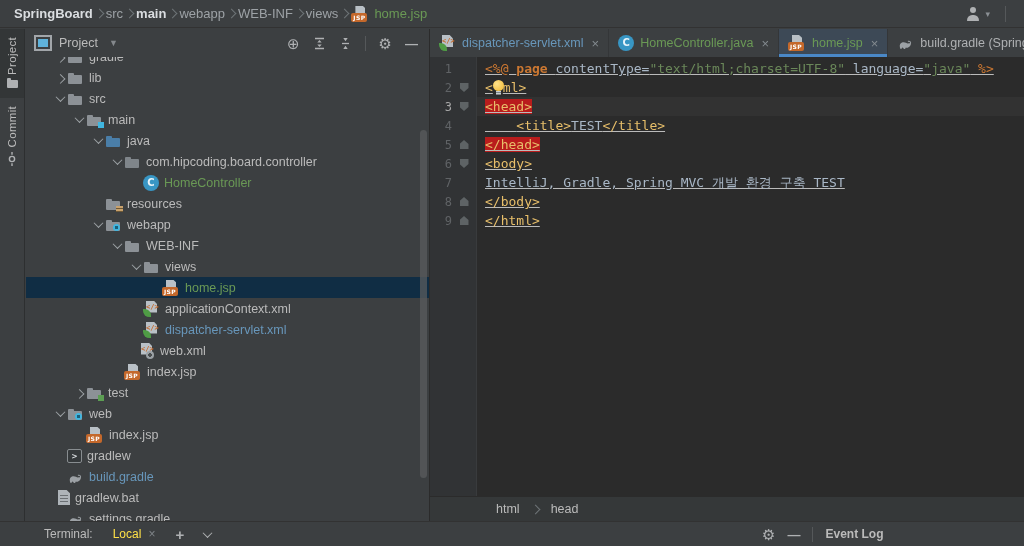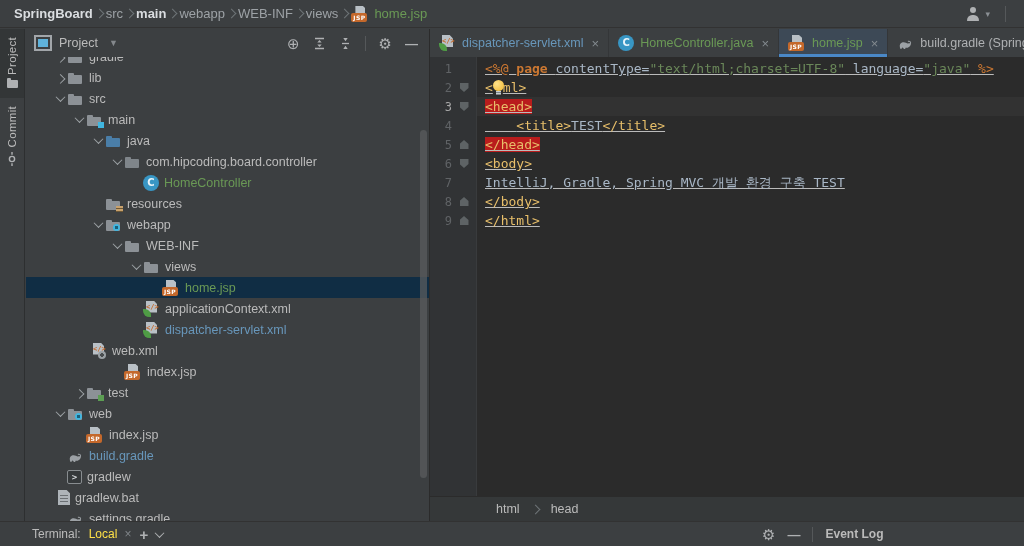--- a/index.html
+++ b/index.html
@@ -108,21 +108,21 @@
   .bulb{display:inline-block;width:13px;height:15px;position:relative;vertical-align:-3px;margin:0 -2px 0 -1px;}
   .bulb::before{content:'';position:absolute;left:1px;top:0;width:11px;height:11px;border-radius:50%;
                 background:radial-gradient(circle at 35% 35%,#FFE28A,#F0B72F);}
   .bulb::after{content:'';position:absolute;left:4px;bottom:0;width:5px;height:4px;
                background:repeating-linear-gradient(#C9CED2 0 1px,#7e8487 1px 2px);}
   .ed-crumbs{height:24px;flex:none;background:#353839;border-top:1px solid #2B2B2B;
              display:flex;align-items:center;padding-left:66px;gap:9px;}
   .ed-crumb{font-size:12.5px;color:#BBBBBB;}
   
   .bottombar{position:absolute;left:0;right:0;bottom:0;height:25px;background:#3C3F41;border-top:1px solid #323232;box-sizing:border-box;}
-  .term-group{position:absolute;left:32px;top:0;height:24px;display:flex;align-items:center;gap:8px;}
+  .term-group{position:absolute;left:44px;top:0;height:24px;display:flex;align-items:center;gap:20px;}
   .term-label{font-size:12px;color:#BBBBBB;}
   .term-tab{display:flex;align-items:center;gap:7px;}
   .term-tab-label{font-size:12px;color:#fde047;}
   .term-close{color:#7F8488;font-size:12px;}
   .plus-glyph{color:#AFB1B3;font-size:15px;font-weight:bold;line-height:1;}
   .cv-sm{width:6px;height:6px;border-right:1.6px solid #AFB1B3;border-bottom:1.6px solid #AFB1B3;transform:rotate(45deg) translate(-1px,-1px);}
   .status-group{position:absolute;left:762px;top:0;height:24px;display:flex;align-items:center;gap:12px;}
   .sb-vline{width:1px;height:15px;background:#55585A;}
   .event-log{font-size:12px;color:#BBBBBB;font-weight:bold;}
   .vsep{position:absolute;left:429px;top:29px;bottom:25px;width:1px;background:#2B2B2B;}
@@ -296,21 +296,21 @@
           </span>
           <span class="tlabel">applicationContext.xml</span>
         </div>
         <div class="trow" style="padding-left: 103px;">
           <span class="chev-slot"></span>
           <span class="ic ic-spring-xml">
             <i class="leaf"></i>
           </span>
           <span class="tlabel blue">dispatcher-servlet.xml</span>
         </div>
-        <div class="trow" style="padding-left: 50px;">
+        <div class="trow" style="padding-left: 50px; margin-left: 48px;">
           <span class="chev-slot"></span>
           <span class="ic ic-spring-xml ic-xml-web">
             <i class="leaf"></i>
           </span>
           <span class="tlabel">web.xml</span>
         </div>
         <div class="trow" style="padding-left: 84px;">
           <span class="chev-slot"></span>
           <span class="ic ic-jsp"></span>
           <span class="tlabel">index.jsp</span>
@@ -330,34 +330,34 @@
           </span>
           <span class="ic ic-folder-web fl">
             <i class="bdg bdg-dot"></i>
           </span>
           <span class="tlabel">web</span>
         </div>
         <div class="trow" style="padding-left: 46px;">
           <span class="chev-slot"></span>
           <span class="ic ic-jsp"></span>
           <span class="tlabel">index.jsp</span>
+        </div>
+        <div class="trow" style="padding-left: 27px;">
+          <span class="chev-slot"></span>
+          <span class="ic ic-console"></span>
+          <span class="tlabel">gradlew</span>
         </div>
         <div class="trow" style="padding-left: 27px;">
           <span class="chev-slot"></span>
           <span class="ic ic-gradle">
             <svg width="16" height="16" viewBox="0 0 16 16">
               <path fill="#9CA1A5" d="M13.6 4.4c-.8-.8-2-.9-2.9-.3l.5.9c.6-.3 1.3-.2 1.7.3.3.3.4.8.2 1.2-.4-.4-1-.5-1.5-.2-1.6 1-3.4-1.9-6.6-.7C3.2 6.3 2.4 8.2 2.9 10.2l.3 1.6h1.5l.4-1.4c.4.2 1 .5 1.2.5l.5 1h1.4l.3-1.2c2.3.3 4.3-.7 5.1-2.8.5-1.3.8-2.7 0-3.5z"></path>
             </svg>
           </span>
           <span class="tlabel blue">build.gradle</span>
-        </div>
-        <div class="trow" style="padding-left: 27px;">
-          <span class="chev-slot"></span>
-          <span class="ic ic-console"></span>
-          <span class="tlabel">gradlew</span>
         </div>
         <div class="trow" style="padding-left: 16px;">
           <span class="chev-slot"></span>
           <span class="ic ic-file"></span>
           <span class="tlabel">gradlew.bat</span>
         </div>
         <div class="trow" style="padding-left: 27px;">
           <span class="chev-slot"></span>
           <span class="ic ic-gradle">
             <svg width="16" height="16" viewBox="0 0 16 16">

